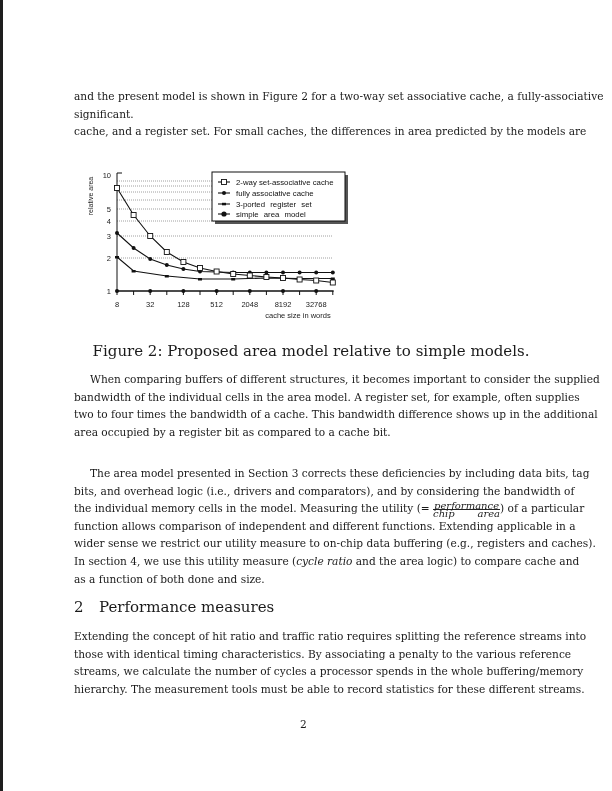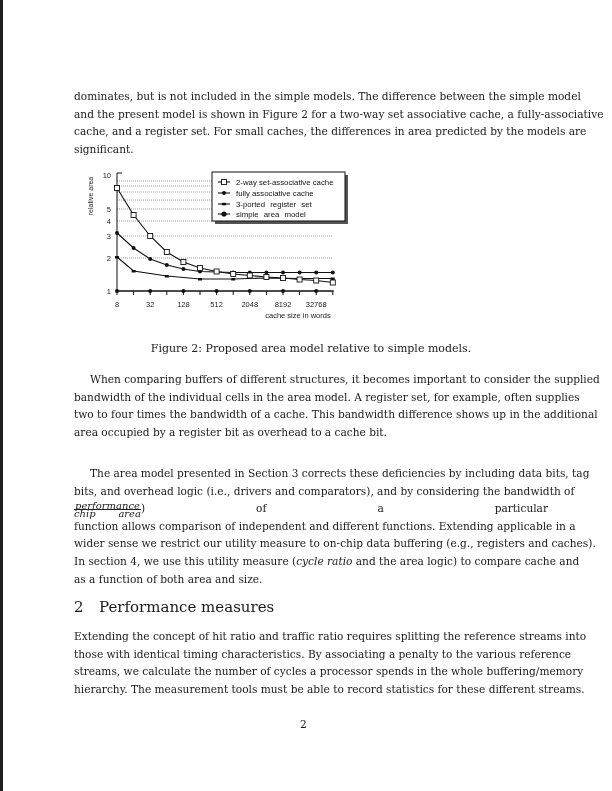--- a/index.html
+++ b/index.html
@@ -5,42 +5,41 @@
   html, body { margin:0; padding:0; background:#ffffff; }
   body { width:612px; height:791px; position:relative; overflow:hidden;
          font-family:"DejaVu Serif","Liberation Serif",serif; color:#1a1a1a; }
   .left-edge { position:absolute; left:0; top:0; width:3px; height:791px; background:#1e1e1e; }
   .para { position:absolute; left:74px; width:474px; font-size:10.6px; line-height:17.6px;
           text-align:justify; margin:0; }
   .para .line { display:block; white-space:nowrap; text-align-last:justify; }
   .para .line.last { text-align-last:left; }
   .indent { padding-left:16px; }
   .caption { position:absolute; left:74px; width:474px; top:342px; text-align:center;
-             font-size:11px; }
+             font-size:15px; }
   .heading { position:absolute; left:74px; top:598px; font-size:15px; font-weight:normal; }
   .heading .num { display:inline-block; width:25px; }
   .page-num { position:absolute; left:300px; top:718px; font-size:10.6px; }
   .chart { position:absolute; left:60px; top:168px; width:300px; height:160px; }
   .chart svg { display:block; }
   .frac { display:inline-block; vertical-align:middle; text-align:center; font-size:10px;
           line-height:7px; font-style:italic; }
   .frac .n { display:block; border-bottom:0.6px solid #222; padding:0 1px; }
   .frac .d { display:block; }
   em { font-style:italic; }
 </style>
 </head>
 <body>
 
 <div class="left-edge"></div>
 
 <div class="para" style="top:88px;">
-  <span class="line">dominates, but is not included in the simple models. The difference between the simple model</span>
   <span class="line">and the present model is shown in Figure 2 for a two-way set associative cache, a fully-associative</span>
+  <span class="line last">significant.</span>
   <span class="line">cache, and a register set. For small caches, the differences in area predicted by the models are</span>
-  <span class="line last">significant.</span>
 </div>
 
 <div class="chart">
   <svg width="300" height="160" viewBox="0 0 300 160" xmlns="http://www.w3.org/2000/svg" font-family="Liberation Sans, DejaVu Sans, sans-serif">
 
     <text x="33" y="28" font-size="7" fill="#222" transform="rotate(-90 33 28)" text-anchor="middle">relative area</text>
 
     <g stroke="#888" stroke-width="0.8" stroke-dasharray="1,1">
       <line x1="57" y1="13" x2="273" y2="13"></line>
       <line x1="57" y1="18" x2="273" y2="18"></line>
@@ -179,31 +178,31 @@
     </g>
   </svg>
 </div>
 
 <div class="caption">Figure 2: Proposed area model relative to simple models.</div>
 
 <div class="para" style="top:371px;">
   <span class="line indent">When comparing buffers of different structures, it becomes important to consider the supplied</span>
   <span class="line">bandwidth of the individual cells in the area model. A register set, for example, often supplies</span>
   <span class="line">two to four times the bandwidth of a cache. This bandwidth difference shows up in the additional</span>
-  <span class="line last">area occupied by a register bit as overhead to a cache bit.</span>
+  <span class="line last">area occupied by a register bit as compared to a cache bit.</span>
 </div>
 
 <div class="para" style="top:465px;">
   <span class="line indent">The area model presented in Section 3 corrects these deficiencies by including data bits, tag</span>
   <span class="line">bits, and overhead logic (i.e., drivers and comparators), and by considering the bandwidth of</span>
-  <span class="line"><span class="frac"><span class="n">performance</span><span class="d">chip area</span></span><span>) of a particular</span></span>
+  <span class="line"><span>the individual memory cells in the model. Measuring the utility (= </span><span class="frac"><span class="n">performance</span><span class="d">chip area</span></span><span>) of a particular</span></span>
   <span class="line">function allows comparison of independent and different functions. Extending applicable in a</span>
   <span class="line">wider sense we restrict our utility measure to on-chip data buffering (e.g., registers and caches).</span>
   <span class="line"><span>In section 4, we use this utility measure (</span><em>cycle ratio</em><span> and the area logic) to compare cache and</span></span>
-  <span class="line last">as a function of both area and size.</span>
+  <span class="line last">as a function of both done and size.</span>
 </div>
 
 <div class="heading">
   <span class="num">2</span><span>Performance measures</span>
 </div>
 
 <div class="para" style="top:628px;">
   <span class="line">Extending the concept of hit ratio and traffic ratio requires splitting the reference streams into</span>
   <span class="line">those with identical timing characteristics. By associating a penalty to the various reference</span>
   <span class="line">streams, we calculate the number of cycles a processor spends in the whole buffering/memory</span>

